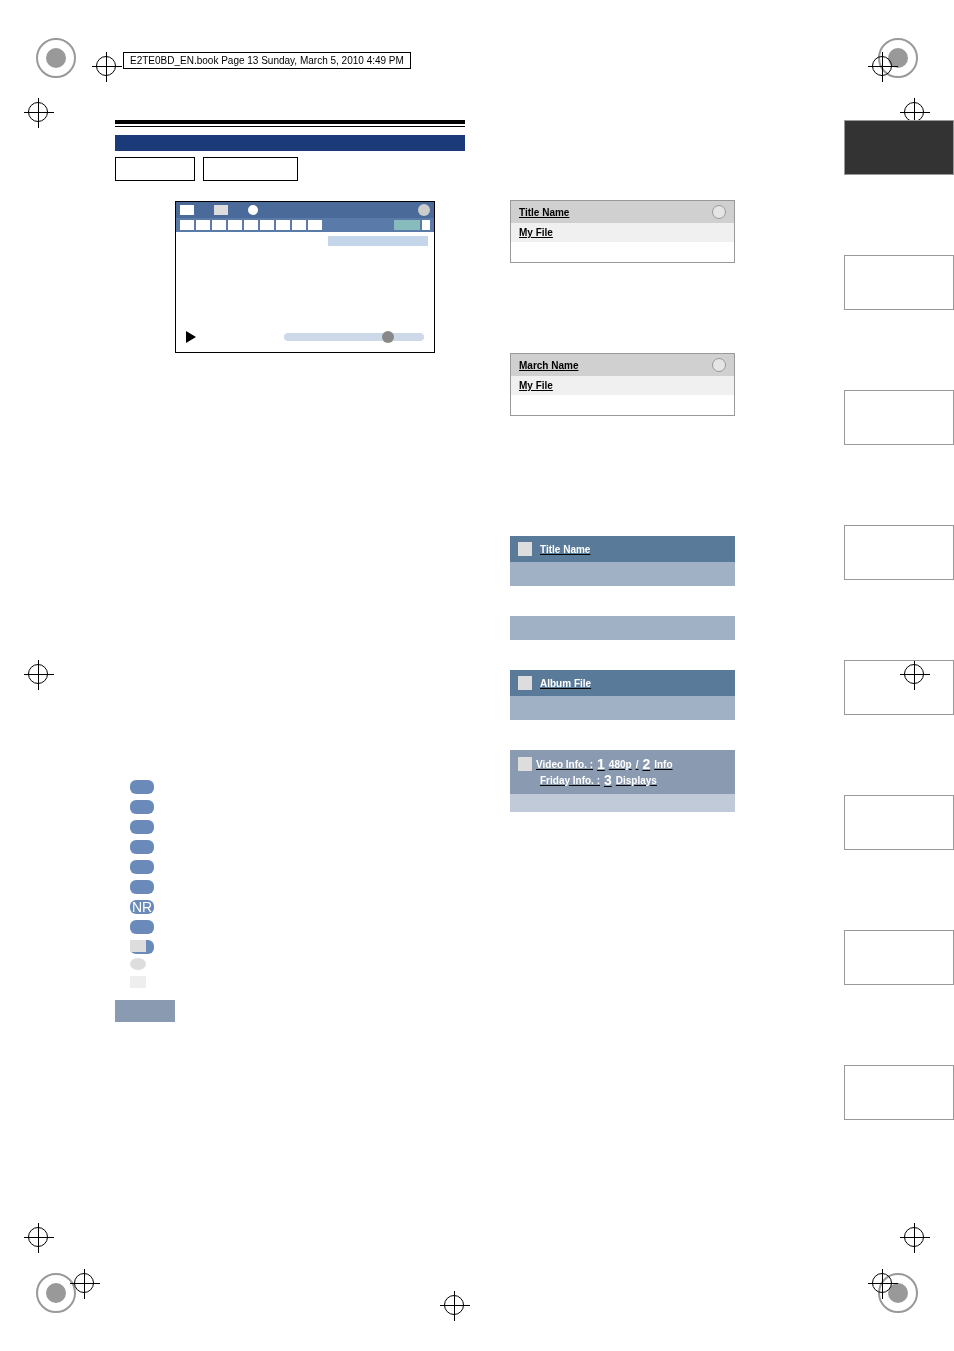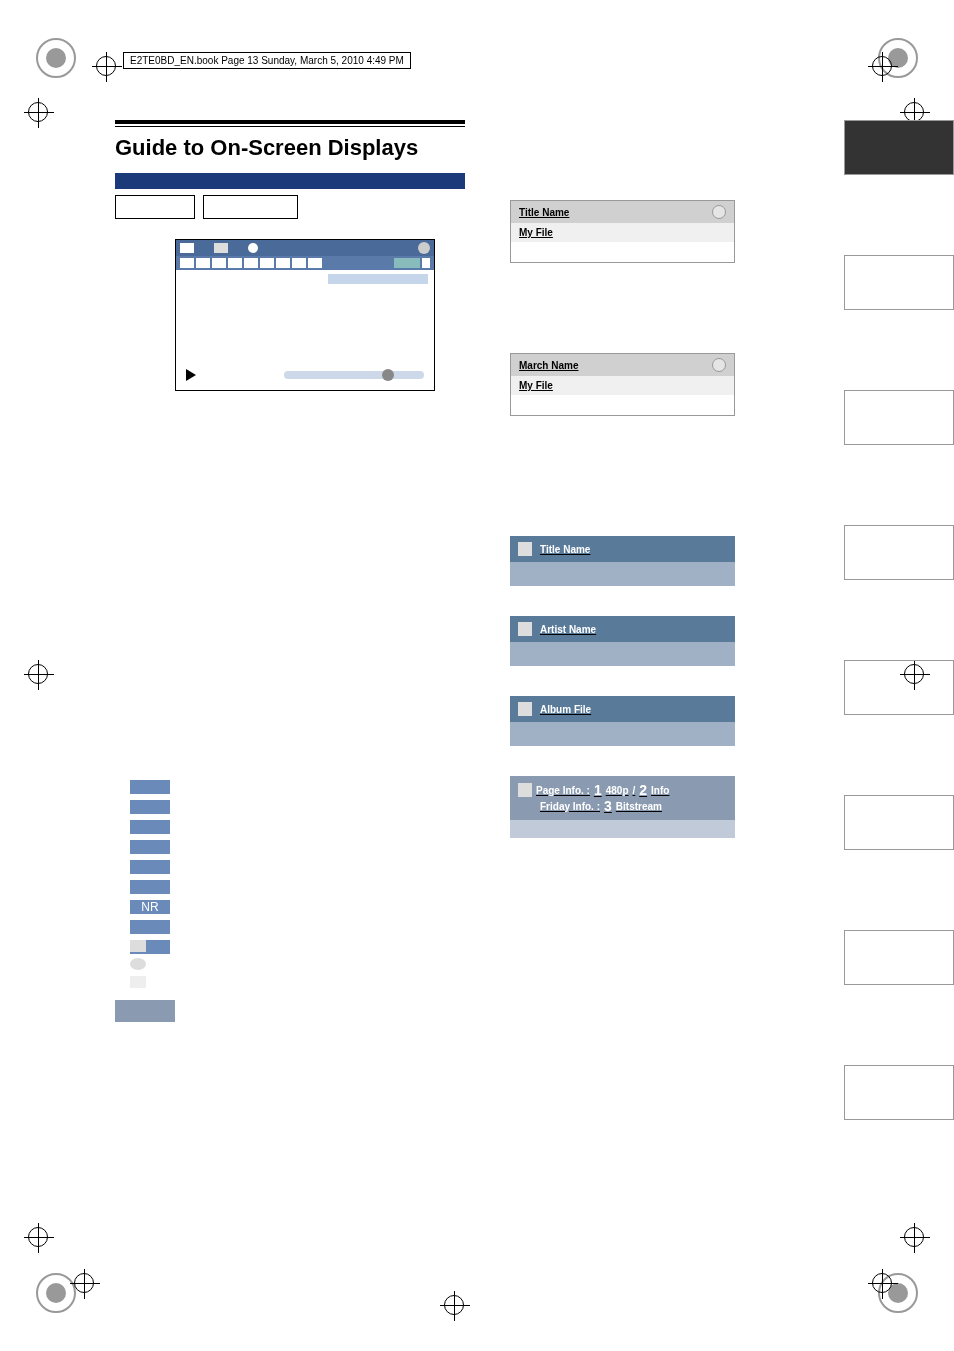--- a/index.html
+++ b/index.html
@@ -28,21 +28,21 @@
     .scene-disc { width:12px; height:12px; border-radius:50%; background:#ccc; margin-left:auto;}
     .scene-icons { background:#5a7aaa; height:14px; display:flex; gap:2px; padding:2px 4px; align-items:center;}
     .sicon { width:14px; height:10px; background:#fff;}
     .scene-body { height:90px; position:relative;}
     .scene-body .row1 { position:absolute; top:4px; right:6px; width:100px; height:10px; background:#c5d5ea;}
     .scene-foot { height:30px; display:flex; align-items:center; padding:0 10px;}
     .play-tri { width:0; height:0; border-left:10px solid #000; border-top:6px solid transparent; border-bottom:6px solid transparent;}
     .prog-track { width:140px; height:8px; background:#cdd8e8; border-radius:4px; margin-left:auto; position:relative;}
     .prog-thumb { position:absolute; right:30px; top:-2px; width:12px; height:12px; background:#888; border-radius:50%;}
     .left-icons { position:absolute; top:780px; left:130px; display:flex; flex-direction:column; gap:6px;}
-    .licon { width:40px; height:14px; background:#6a8aba; font-size:12px; color:#fff; display:flex; align-items:center; justify-content:center;}
+    .licon { width:24px; height:14px; background:#6a8aba; font-size:14px; color:#fff; display:flex; align-items:center; justify-content:center;border-radius:6px;}
     .left-icons2 { position:absolute; top:940px; left:130px; display:flex; flex-direction:column; gap:6px;}
     .l2 { width:16px; height:12px;}
     .right-col { position:absolute; top:200px; left:510px; width:225px;text-decoration:underline;}
     .panel { border:1px solid #999; background:#fff; margin-bottom: 30px;}
     .panel-head { background:#d0d0d0; padding:4px 8px; font-size:10px; font-weight:bold; display:flex; justify-content:space-between; align-items:center;}
     .panel-head .disc { width:14px; height:14px; border-radius:50%; background:#e5e5e5; border:1px solid #999;}
     .panel-sub { background:#f0f0f0; padding:4px 8px; font-size:10px; font-weight:bold;}
     .panel-body { height:20px;}
     .bar-block { margin-bottom:30px;}
     .bar-top { background:#5a7a9a; color:#fff; padding:6px 8px; font-size:10px; font-weight:bold; display:flex; align-items:center; gap:8px;}
@@ -98,21 +98,20 @@
     </div>
   <div class="crosshair" style="bottom:30px; left:440px;">
       <div class="circ"></div>
     </div>
 
   <div class="header-bar">E2TE0BD_EN.book  Page 13  Sunday, March 5, 2010  4:49 PM</div>
 
   <div class="content">
     <div class="title-rule"></div>
     <div class="title-rule2"></div>
-    <h1>Guide to On-Screen Displays</h1>
     <div class="blue-bar"></div>
     <div class="two-boxes">
       <div class="small-box"></div>
       <div class="small-box" style="width:95px;"></div>
     </div>
 
     <div class="scene">
       <div class="scene-top">
         <div class="t1"></div>
         <div class="t2"></div>
@@ -189,49 +188,45 @@
 
     <div class="bar-block">
       <div class="bar-top">
           <span class="bar-icon"></span>
           <span>Title Name</span>
         </div>
       <div class="bar-bot"></div>
     </div>
 
     <div class="bar-block">
-      <div class="bar-top">
-          <span class="bar-icon"></span>
-          <span>Artist Name</span>
-        </div>
       <div class="bar-bot"></div>
     </div>
 
     <div class="bar-block">
       <div class="bar-top">
           <span class="bar-icon"></span>
           <span>Album File</span>
         </div>
       <div class="bar-bot"></div>
     </div>
 
     <div class="video-panel">
       <div class="row">
         <span class="bar-icon"></span>
-        <span class="vlabel">Page Info.  :</span>
+        <span class="vlabel">Video Info.  :</span>
         <span class="vnum">1</span>
         <span class="vval">480p</span>
         <span class="vval">/</span>
         <span class="vnum">2</span>
         <span class="vval">Info</span>
       </div>
       <div class="row" style="margin-left:22px;">
         <span class="vlabel">Friday Info.  :</span>
         <span class="vnum">3</span>
-        <span class="vval">Bitstream</span>
+        <span class="vval">Displays</span>
       </div>
     </div>
     <div style="background:#c0cad8; height:18px;"></div>
   </div>
 
   <div class="right-tabs">
     <div class="tab dark"></div>
     <div class="tab"></div>
     <div class="tab"></div>
     <div class="tab"></div>

